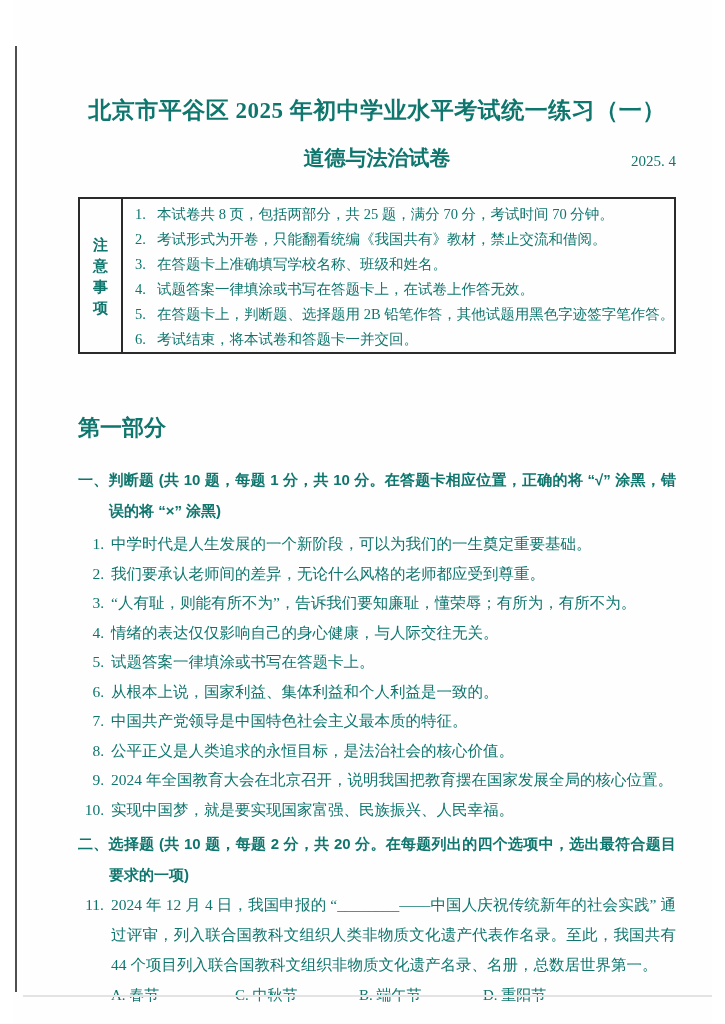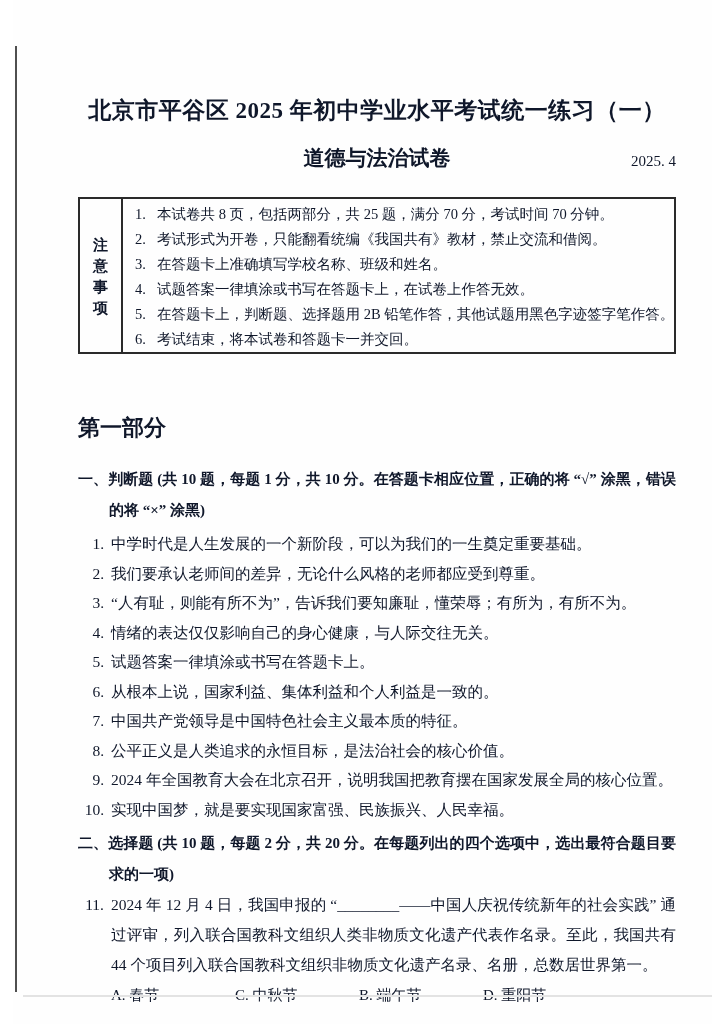--- a/index.html
+++ b/index.html
@@ -1,21 +1,21 @@
 <!DOCTYPE html>
 <html><head>
 <meta charset="utf-8">
 <style>
   html,body { margin:0; padding:0; background:#ffffff; }
   .page {
     position:relative;
     width:699px; height:1024px;
     margin:0 auto;
     background:#fefefe;
-    color:#0f172a;
+    color:#0f766e;
     font-family:"Liberation Serif","DejaVu Serif",serif;
     box-sizing:border-box;
     padding:96px 36px 0 65px;
     overflow:hidden;
   }
   
   .scan-edge-left { position:absolute; left:2px; top:46px; width:2px; height:946px; background:#4f4f4f; }
   .scan-edge-bottom { position:absolute; left:10px; top:995px; width:712px; height:2px; background:#e3e3e3; }
 
   .main-title {
@@ -45,21 +45,21 @@
   .notice-list { flex:1; margin:0; padding:3px 4px 0 12px; list-style:none; overflow:hidden; }
   .notice-item { display:flex; line-height:25px; font-size:14.5px; white-space:nowrap; }
   .n-num { width:22px; flex-shrink:0; }
 
   .part-heading {
     margin:60px 0 0; text-align:left;
     font-size:22px; font-weight:bold; line-height:28px;
   }
   .section-title {
     margin-top:22px;
-    font-family:Liberation Serif, serif;
+    font-family:Liberation Sans, sans-serif;
     font-weight:bold; font-size:15px; line-height:31px;
     padding-left:31px; text-indent:-31px;
     text-align:justify;
   }
   .sec2 { margin-top:4px; }
 
   .q-list { margin-top:3px; }
   .q-row { display:flex; line-height:29.5px; font-size:15.5px; }
   .q-num { width:26px; text-align:right; flex-shrink:0; }
   .q-text { padding-left:7px; white-space:nowrap; }

